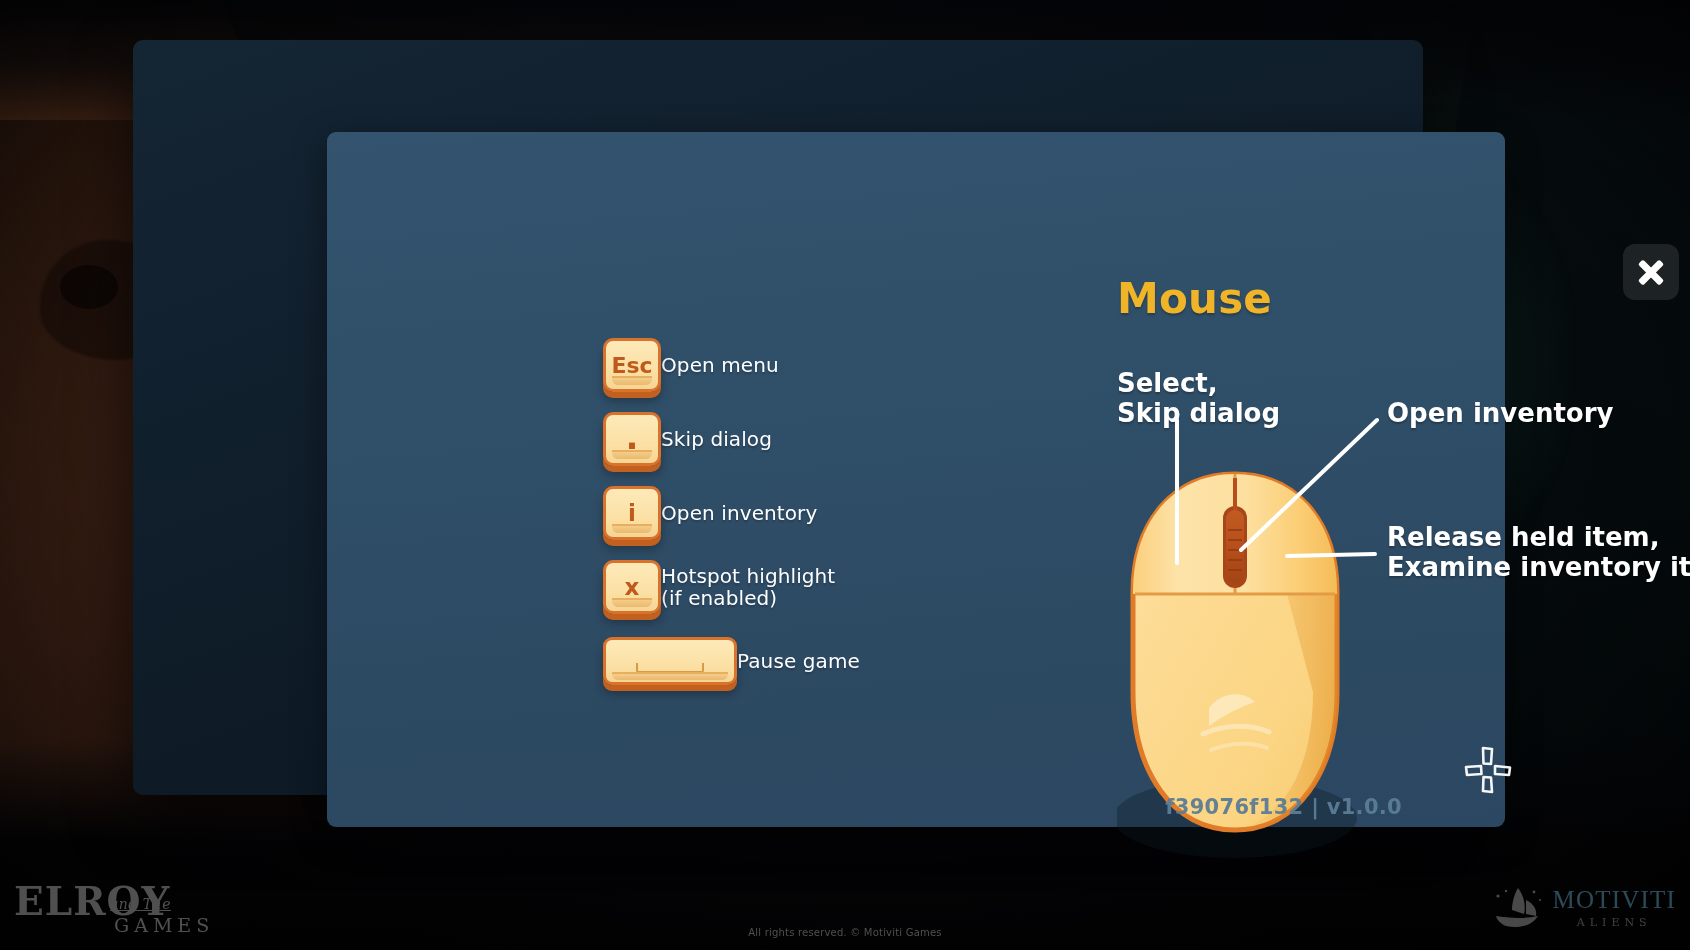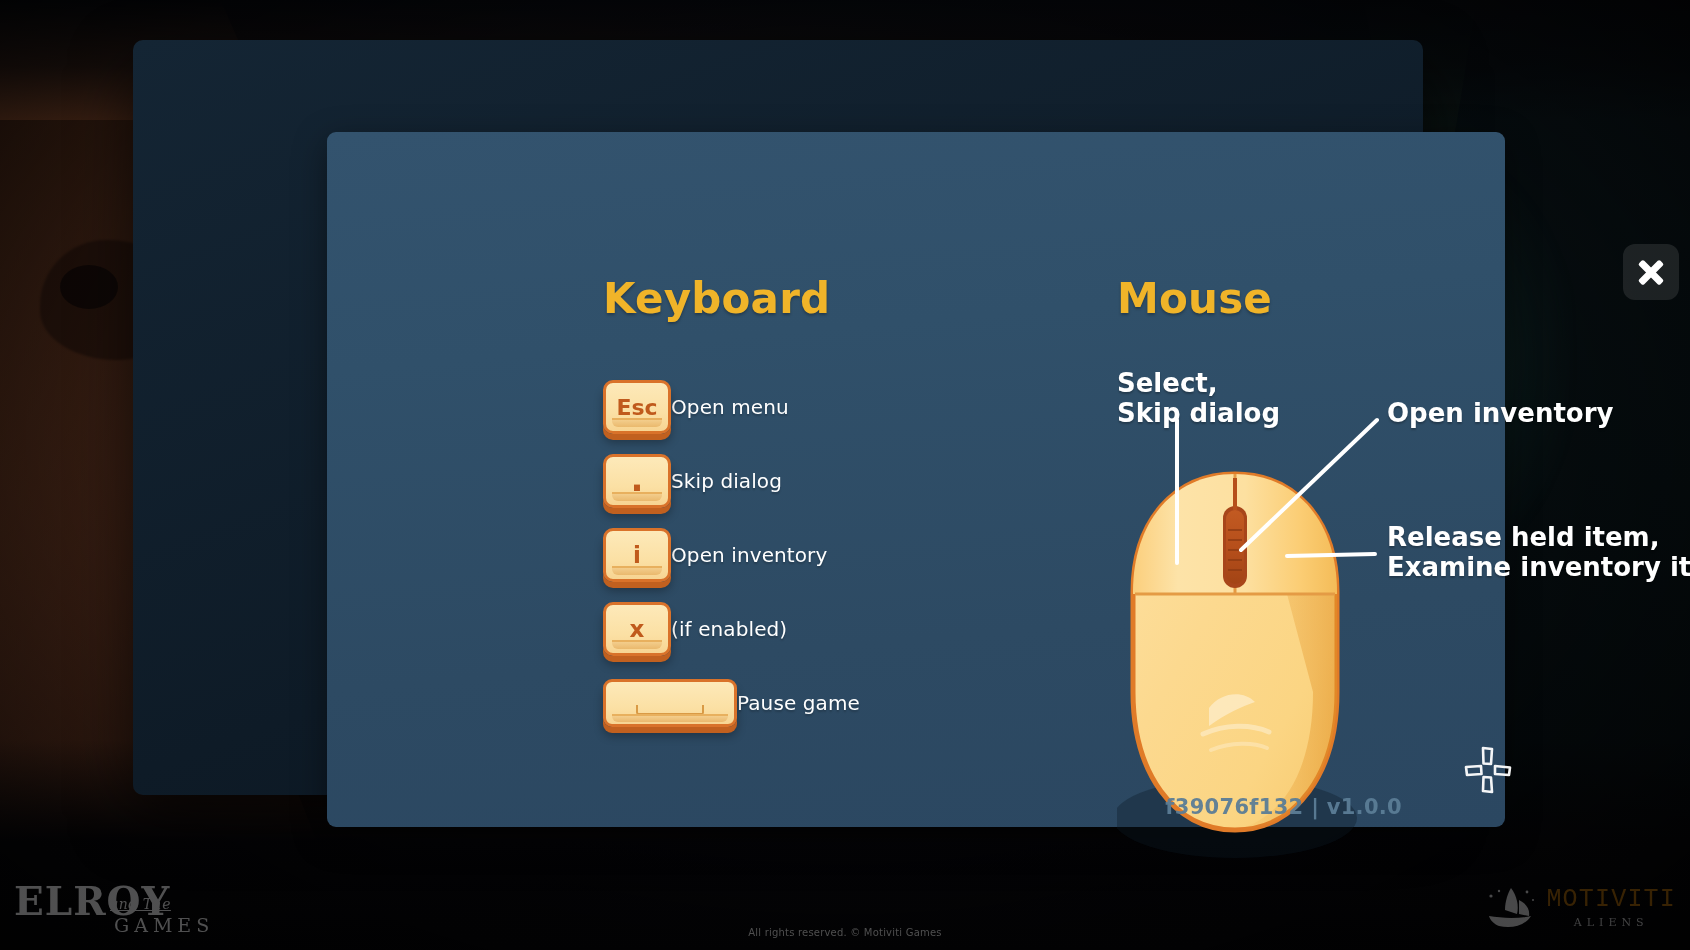--- a/index.html
+++ b/index.html
@@ -120,21 +120,21 @@
     border-radius:10px;
     box-shadow:0 6px 0 0 #c1601f, 0 9px 10px rgba(0,0,0,.30);
     display:flex; align-items:center; justify-content:center;
     color:#c05a1c; font-weight:bold;
   }
   .keycap::after {
     content:""; position:absolute; left:6px; right:6px; bottom:4px; height:7px;
     border-top:2px solid #e8b05e; border-radius:0 0 6px 6px;
     background:linear-gradient(180deg,#f3cd8c,#eab96d);
   }
-  .keycap.square { width:68px; height:54px; font-size:23px; }
+  .keycap.square { width:58px; height:54px; font-size:23px; }
   .keycap.esc    { font-size:22px; }
   .keycap.dotkey { font-size:34px; align-items:flex-end; padding-bottom:6px; }
   .keycap.space  { width:134px; height:48px; border-radius:9px; }
   .space-notch {
     position:absolute; left:50%; bottom:9px; margin-left:-34px;
     width:68px; height:10px;
     border:2px solid #d99a45; border-top:none; border-radius:0 0 3px 3px;
     background:transparent;
   }
   .keycap.space::after { bottom:2px; height:6px; }
@@ -186,21 +186,21 @@
     position:absolute; left:100px; bottom:6px;
     font-family:"DejaVu Serif", serif; font-size:19px;
     color:#cfcfcf; letter-spacing:5px;
   }
 
   
   #publisher-logo { position:absolute; right:14px; bottom:14px; height:56px; opacity:.34;
     display:flex; align-items:center; gap:9px; }
   #publisher-mark { width:54px; height:44px; }
   #publisher-name {
-    font-family:Liberation Mono, monospace; font-size:25px; color:#a16207;
+    font-family:Liberation Serif, serif; font-size:25px; color:#7dd3fc;
     letter-spacing:1.2px; line-height:1;
   }
   #publisher-sub {
     font-family:"DejaVu Serif", serif; font-size:11px; color:#bdbdbd;
     letter-spacing:5px; text-align:center; margin-top:4px;
   }
 
   
   #dpad-cursor { position:absolute; left:1458px; top:740px; width:60px; height:60px; opacity:.95; }
 </style>
@@ -227,21 +227,20 @@
 
 <div id="dialog-frame">
 
   <div id="dialog-panel">
 
     <button id="close-inner" class="close-btn">
       <span class="close-x"></span>
     </button>
 
     <div id="keyboard-column">
-      <div class="section-title">Keyboard</div>
 
       <div id="key-list">
 
         <div class="key-row">
           <div class="keycap square esc">
             <span>Esc</span>
           </div>
           <div class="key-label">
             <span>Open menu</span>
           </div>
@@ -263,20 +262,21 @@
           <div class="key-label">
             <span>Open inventory</span>
           </div>
         </div>
 
         <div class="key-row">
           <div class="keycap square">
             <span>x</span>
           </div>
           <div class="key-label">
+            <span>Hotspot highlight</span>
             <span class="l2">(if enabled)</span>
           </div>
         </div>
 
         <div class="key-row">
           <div class="keycap space">
             <span class="space-notch"></span>
             <span></span>
           </div>
           <div class="key-label">

